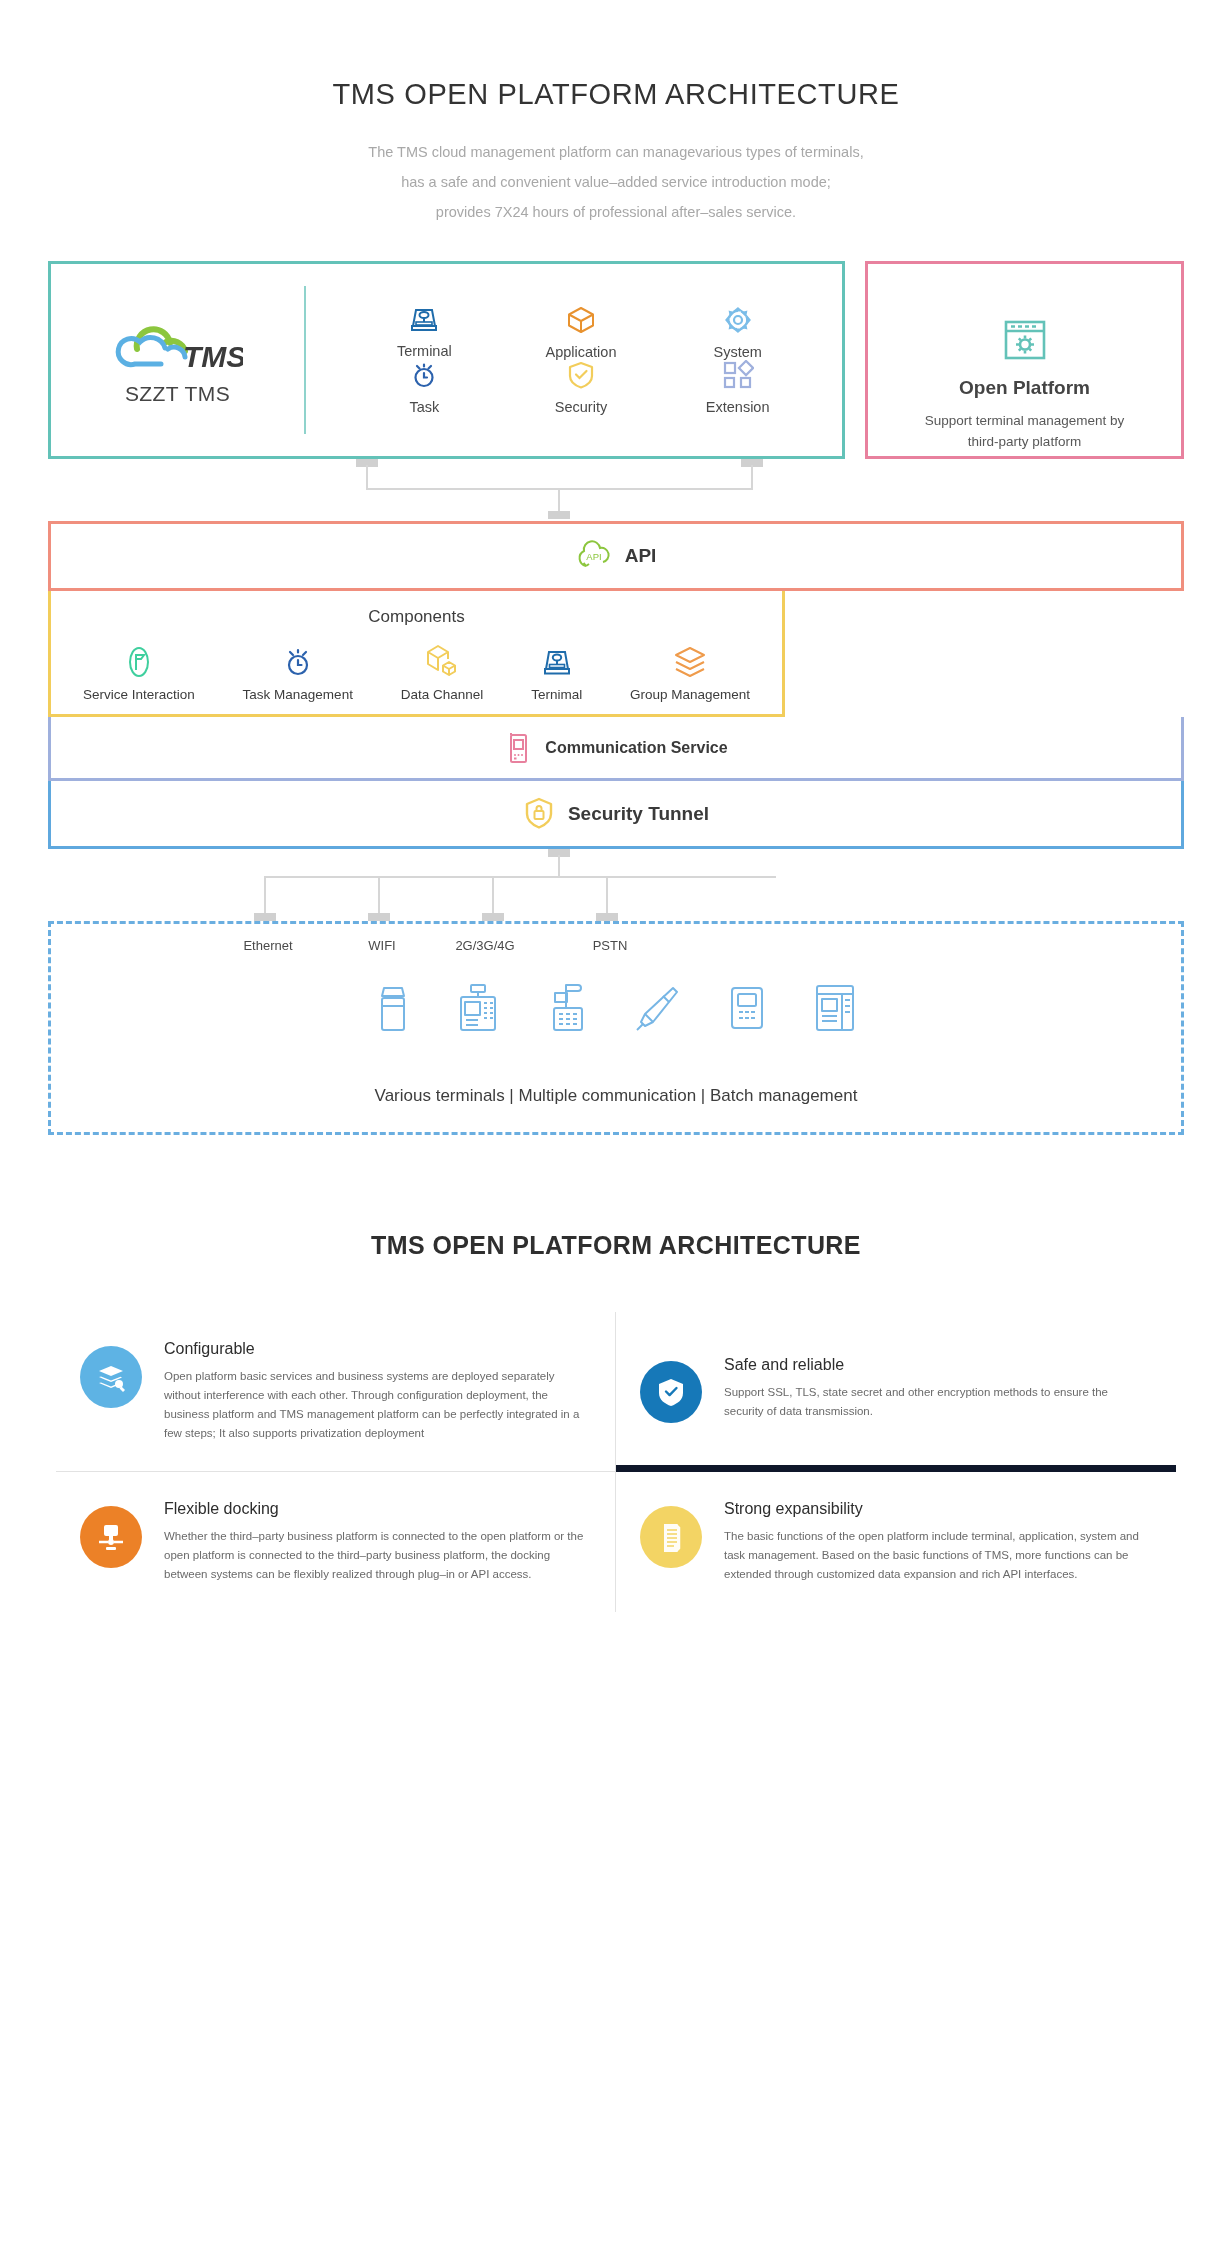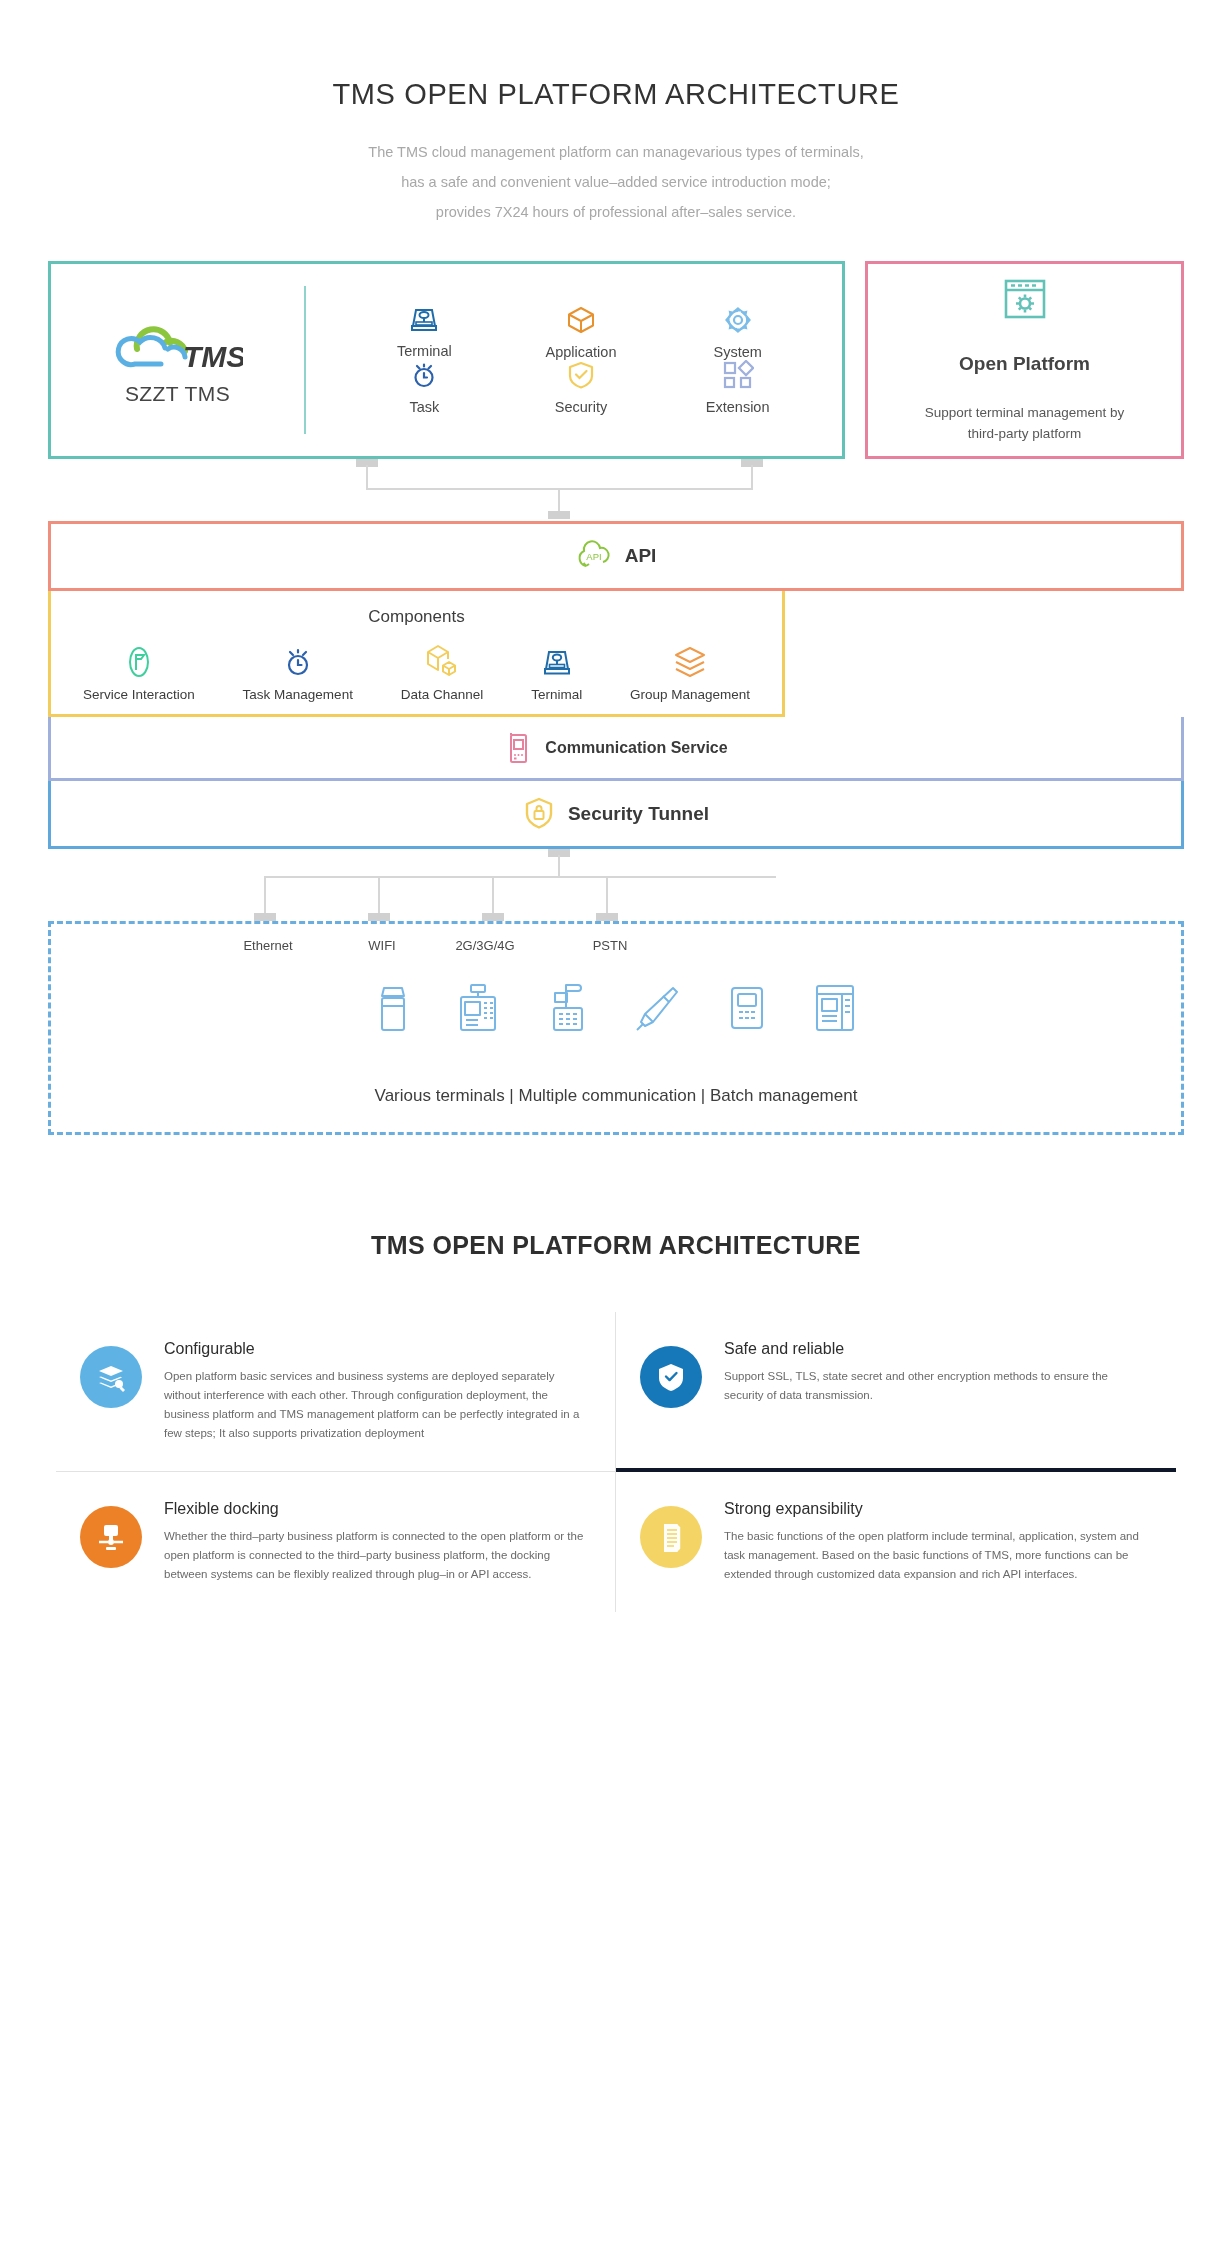--- a/index.html
+++ b/index.html
@@ -54,22 +54,22 @@
     align-items: center; justify-items: center;
     padding: 8px 26px 8px 40px;
   }
   .feat { display: flex; flex-direction: column; align-items: center; gap: 9px; }
   .feat-label { font-size: 14.5px; color: #4a4a4a; }
 
   .box-open {
     flex: 1;
     border: 3px solid #e8819e;
     display: flex; flex-direction: column;
-    align-items: center; justify-content: space-between;
-    padding: 12px 16px;
+    align-items: center; justify-content: flex-end;
+    padding: 4px 16px;
   }
   .open-title { font-size: 19px; font-weight: bold; color: #444; margin-top: 14px; }
   .open-desc { font-size: 13.5px; color: #585858; text-align: center; line-height: 21px; margin-top: 11px; }
 
   
   .conn1 { position: relative; height: 62px; }
   .cline { position: absolute; background: #d6d6d6; }
   .cnub { position: absolute; width: 22px; height: 8px; background: #d0d0d0; }
 
   
@@ -129,21 +129,21 @@
     color: #2f2f2f; margin-top: 96px; letter-spacing: .4px;
   }
   .cards {
     display: grid;
     grid-template-columns: 1fr 1fr;
     margin-top: 52px;
     padding: 0 8px;
   }
   .card { display: flex; gap: 22px; padding: 28px 26px 28px 24px; position: relative; }
   .card.tl { border-right: 1px solid #e2e2e2; border-bottom: 1px solid #e2e2e2; }
-  .card.tr { border-bottom: 4px solid #0f172a; }
+  .card.tr { border-bottom: 7px solid #0f172a; align-items: center; }
   .card.bl { border-right: 1px solid #e2e2e2; }
   .card-icon {
     flex: 0 0 62px; width: 62px; height: 62px; border-radius: 50%;
     display: flex; align-items: center; justify-content: center; margin-top: 6px;
   }
   .card-body { flex: 1; }
   .card-title { font-size: 16px; color: #2d2d2d; margin-bottom: 9px; }
   .card-desc { font-size: 11.5px; color: #6a6a6a; line-height: 19px; }
 
   svg { display: block; }

